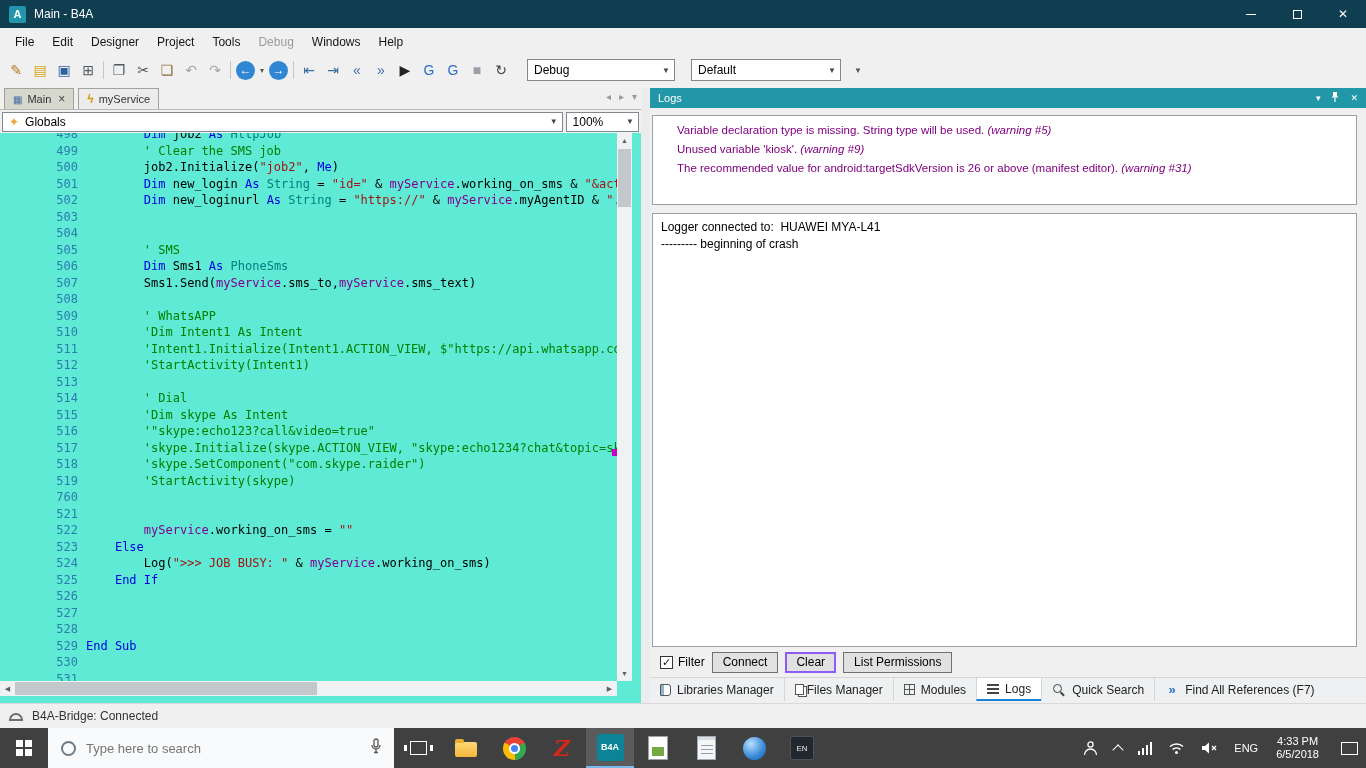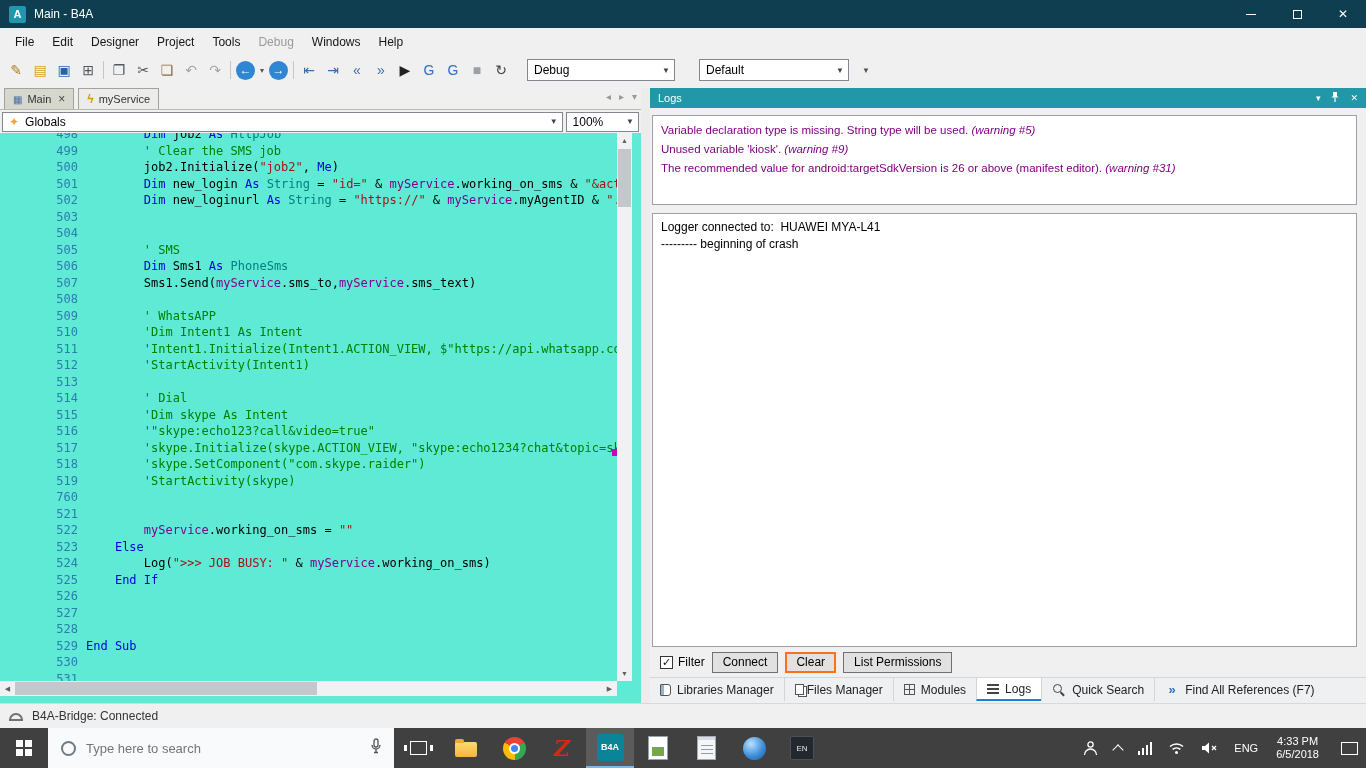--- a/index.html
+++ b/index.html
@@ -19,21 +19,21 @@
   .menu-item{padding:0 9px;line-height:28px;color:#151515}
   .menu-item.disabled{color:#9b9b9b}
   #toolbar{position:absolute;left:0;top:56px;width:1366px;height:28px;background:#f0f0f0;display:flex;align-items:center;padding-left:4px}
   .tbi{width:24px;height:24px;display:flex;align-items:center;justify-content:center;font-size:14px}
   .tbi.circle{width:19px;height:19px;margin:0 2px;border-radius:50%;background:#2f86d2;color:#fff!important;font-size:12px}
   .tbi.small{width:10px;font-size:8px;color:#555}
   .tbsep{width:1px;height:18px;background:#c6c6c6;margin:0 3px}
   .combo{height:22px;background:#fff;border:1px solid #828790;display:flex;align-items:center;padding-left:6px;position:relative;font-size:12px}
   .combo .caret{position:absolute;right:4px;font-size:8px;color:#444}
   #combo-debug{width:148px;margin-left:14px}
-  #combo-config{width:150px;margin-left:24px}
+  #combo-config{width:150px;margin-left:16px}
   .tb-more{width:22px;height:22px;margin-left:6px;display:flex;align-items:center;justify-content:center;font-size:8px;color:#555}
 
   
   #left-pane{position:absolute;left:0;top:88px;width:641px;height:615px;background:#f0f0f0}
   #tabstrip{height:22px;display:flex;align-items:flex-end;border-bottom:1px solid #b9b9b2;position:relative}
   .doctab{height:21px;display:flex;align-items:center;padding:0 8px;font-size:11px;border:1px solid #a2a29a;border-bottom:none;margin-left:4px;background:#ececec;color:#333}
   .doctab.active{background:#d6d7cd}
   .tabicon{font-size:10px;margin-right:5px;color:#4a6fa5}
   .tabicon.bolt{color:#d79c00;font-weight:bold;font-size:12px}
   .tabclose{margin-left:7px;color:#444;font-size:12px}
@@ -55,29 +55,29 @@
   #hscroll{position:absolute;left:0;top:593px;width:617px;height:15px;background:#f0f1f2}
   .htumb{position:absolute;left:15px;top:1px;width:302px;height:13px;background:#c2c8cc}
   .harrow{position:absolute;top:0;width:15px;height:15px;display:flex;align-items:center;justify-content:center;font-size:7px;color:#606060}
 
   #splitter{position:absolute;left:641px;top:88px;width:9px;height:615px;background:#ececec}
 
   
   #right-pane{position:absolute;left:650px;top:88px;width:716px;height:615px;background:#f0f0f0}
   #logs-header{height:20px;background:#2197a7;color:#fff;display:flex;align-items:center;padding:0 8px;font-size:11px}
   .lh-icons{margin-left:auto;display:flex;align-items:center;gap:10px;font-size:9px}
-  #warnbox{position:absolute;left:2px;top:27px;width:705px;height:90px;background:#fff;border:1px solid #9aa0a6;padding:5px 8px;overflow:hidden}
+  #warnbox{position:absolute;left:2px;top:27px;width:705px;height:90px;background:#fff;border:1px solid #9aa0a6;padding:5px 24px;overflow:hidden}
   .warn-line{color:#800080;font-size:11.5px;line-height:19px;white-space:nowrap}
   .wmeta{font-style:italic}
   #logbox{position:absolute;left:2px;top:125px;width:705px;height:434px;background:#fff;border:1px solid #9aa0a6;padding:5px 8px;overflow:hidden}
   .log-line{font-size:12px;line-height:17px;white-space:pre}
   #filter-row{position:absolute;left:2px;top:562px;width:705px;height:24px;display:flex;align-items:center;padding-left:8px}
   .cb{width:13px;height:13px;background:#fff;border:1px solid #333;font-size:11px;line-height:11px;text-align:center;color:#111;margin-right:5px}
   .btn{height:21px;padding:0 10px;background:#e1e1e1;border:1px solid #707070;font-size:12px;margin-left:7px;font-family:"Liberation Sans",sans-serif}
-  .btn.default{border:2px solid #f97316;padding:0 9px}
+  .btn.default{border:2px solid #8b5cf6;padding:0 9px}
   #bottom-tabs{position:absolute;left:0;top:589px;width:716px;height:24px;background:#eef0f1;display:flex;align-items:stretch;border-top:1px solid #d6d6d6}
   .bt{display:flex;align-items:center;padding:0 10px;font-size:12px;color:#222}
   .bt + .bt{border-left:1px solid #d5d5d5}
   .bt.active{background:#fff;border-bottom:2px solid #1883d7}
   .bt-ic{width:14px;height:14px;margin-right:6px;position:relative;display:inline-flex;align-items:center;justify-content:center}
   .bt-book{width:11px;height:12px;border:1px solid #555;border-radius:1px 3px 3px 1px;background:linear-gradient(90deg,#8fb6c9 0 3px,#fff 3px)}
   .bt-files{width:9px;height:11px;background:#fff;border:1px solid #555;box-shadow:3px 2px 0 -1px #fff,3px 2px 0 0 #555;margin-right:3px}
   .bt-grid{width:11px;height:11px;border:1px solid #555;background:linear-gradient(#555,#555) center/100% 1px no-repeat,linear-gradient(#555,#555) center/1px 100% no-repeat}
   .bt-list{width:12px;height:2px;background:#444;box-shadow:0 4px 0 #444,0 8px 0 #444;align-self:center;margin-top:-8px}
   .bt-mag::before{content:"";position:absolute;width:7px;height:7px;border:1.6px solid #444;border-radius:50%;left:1px;top:1px}

